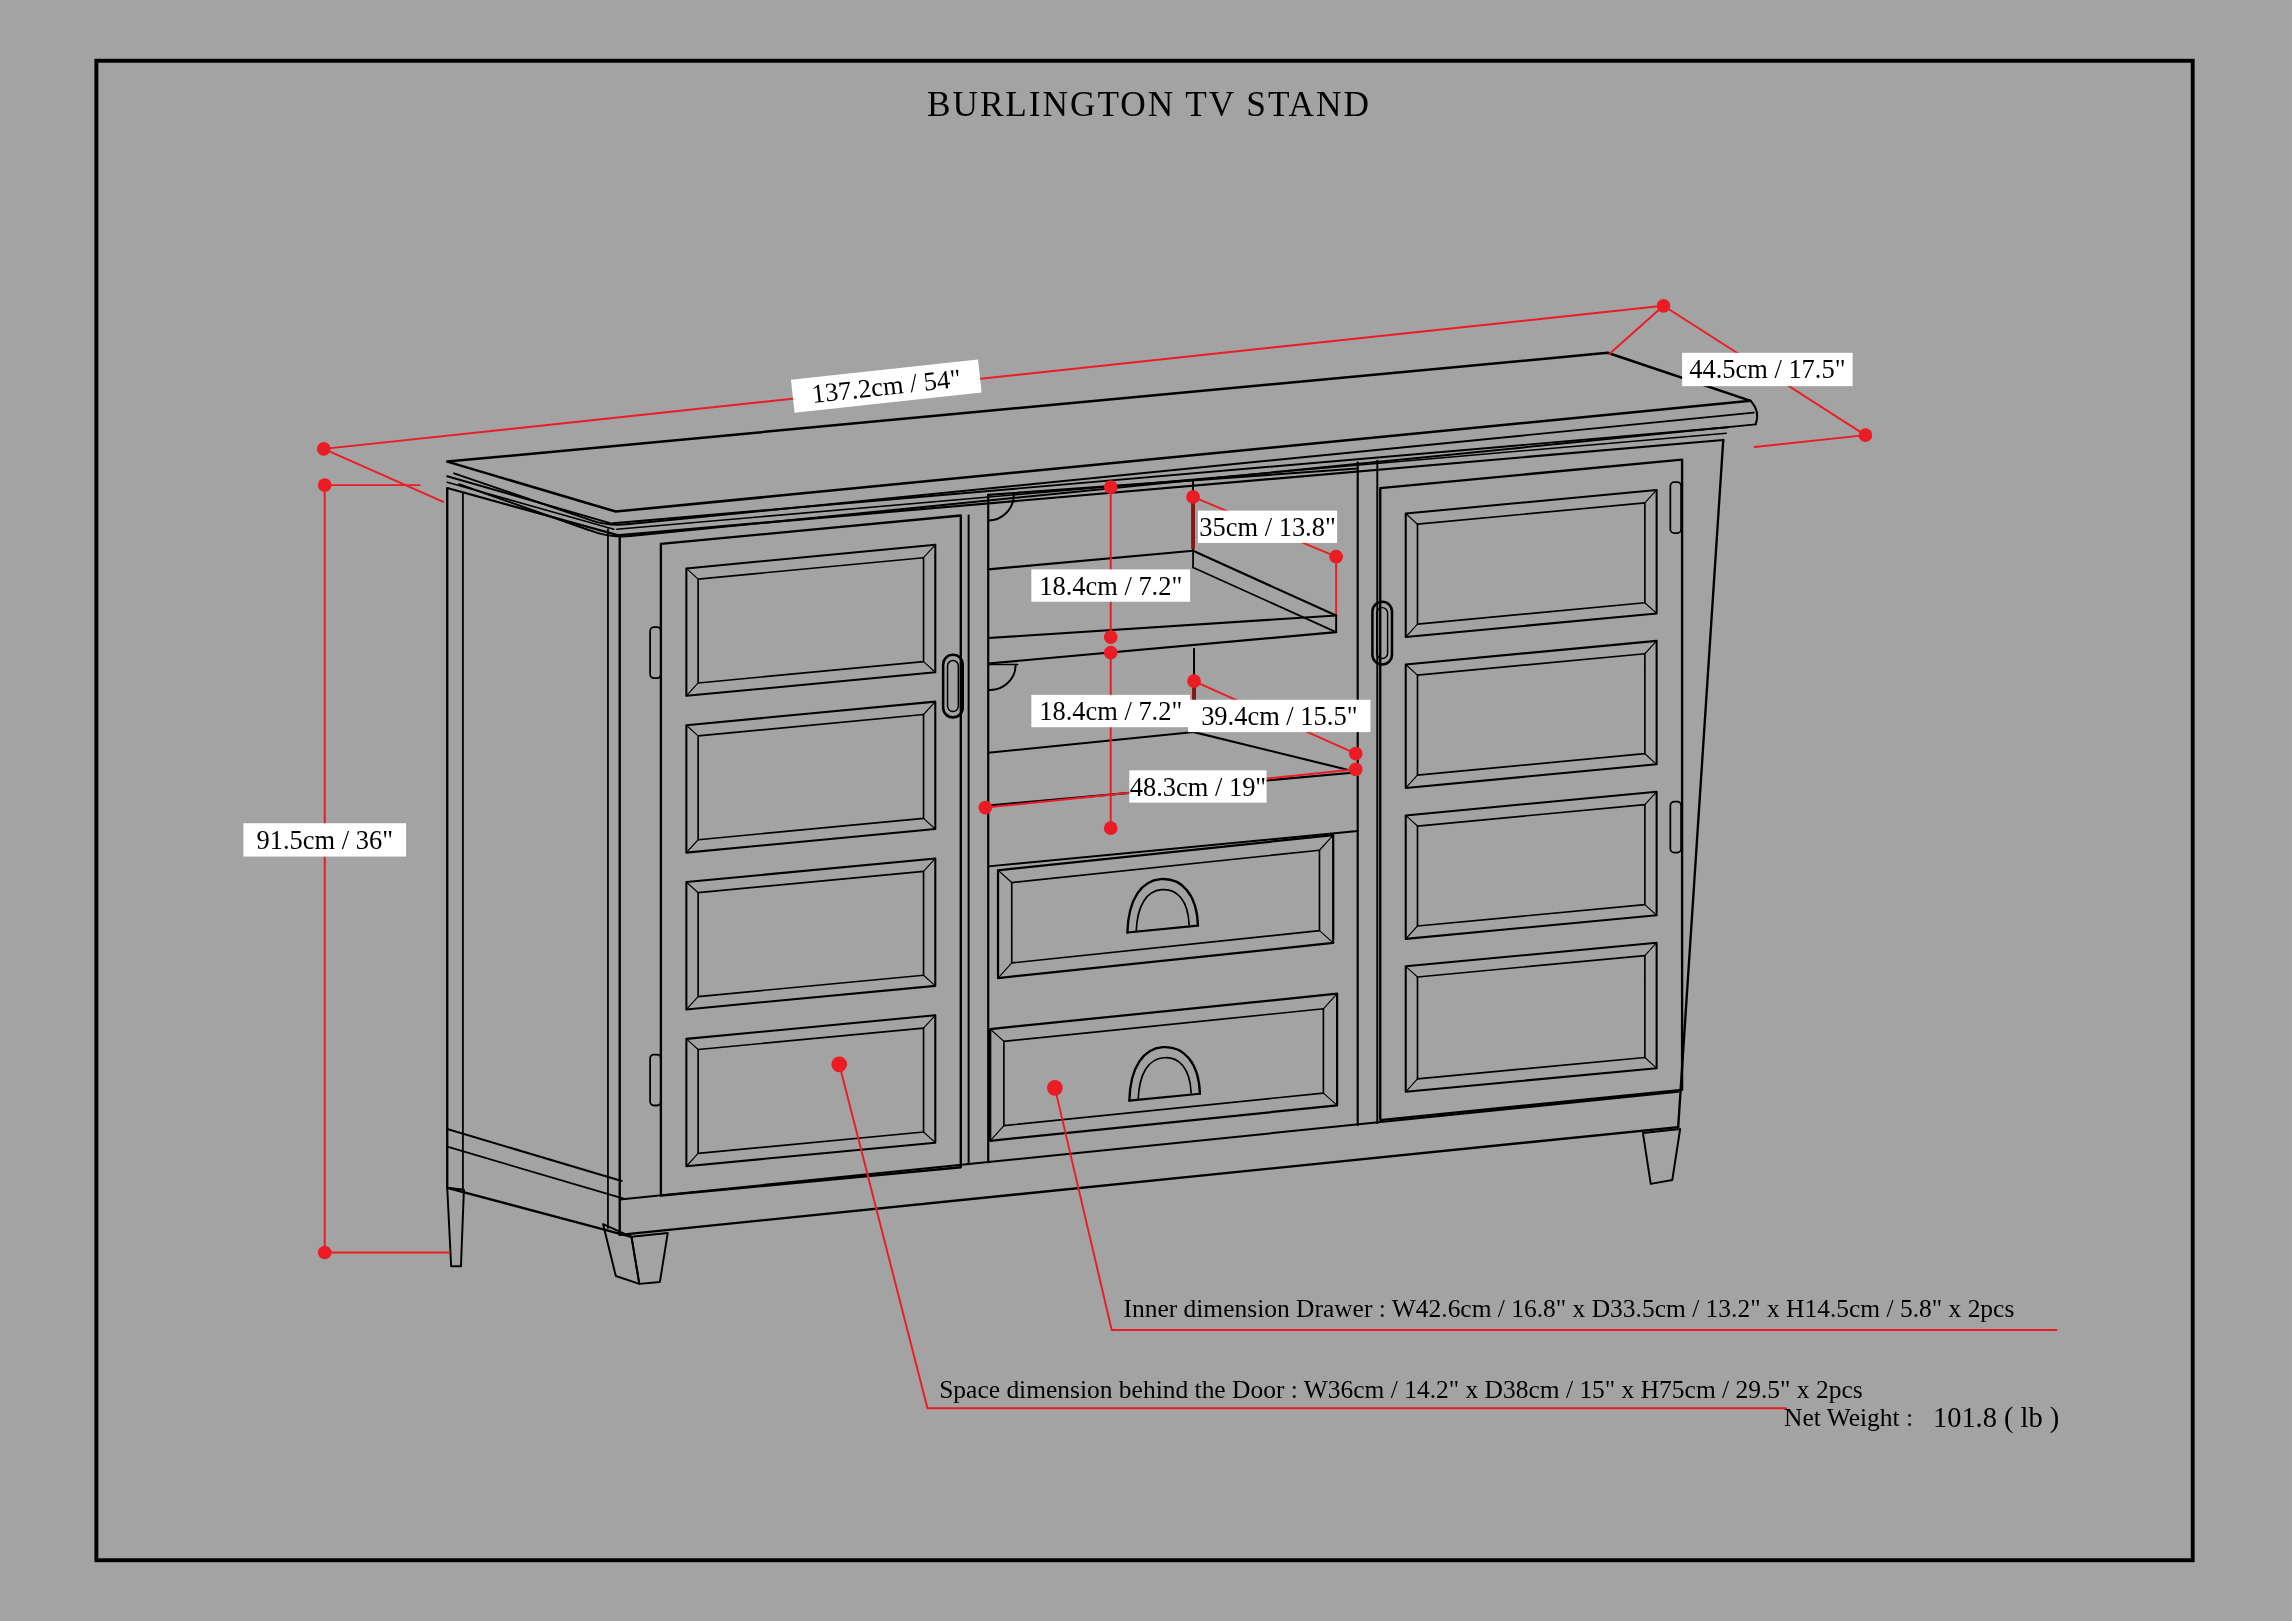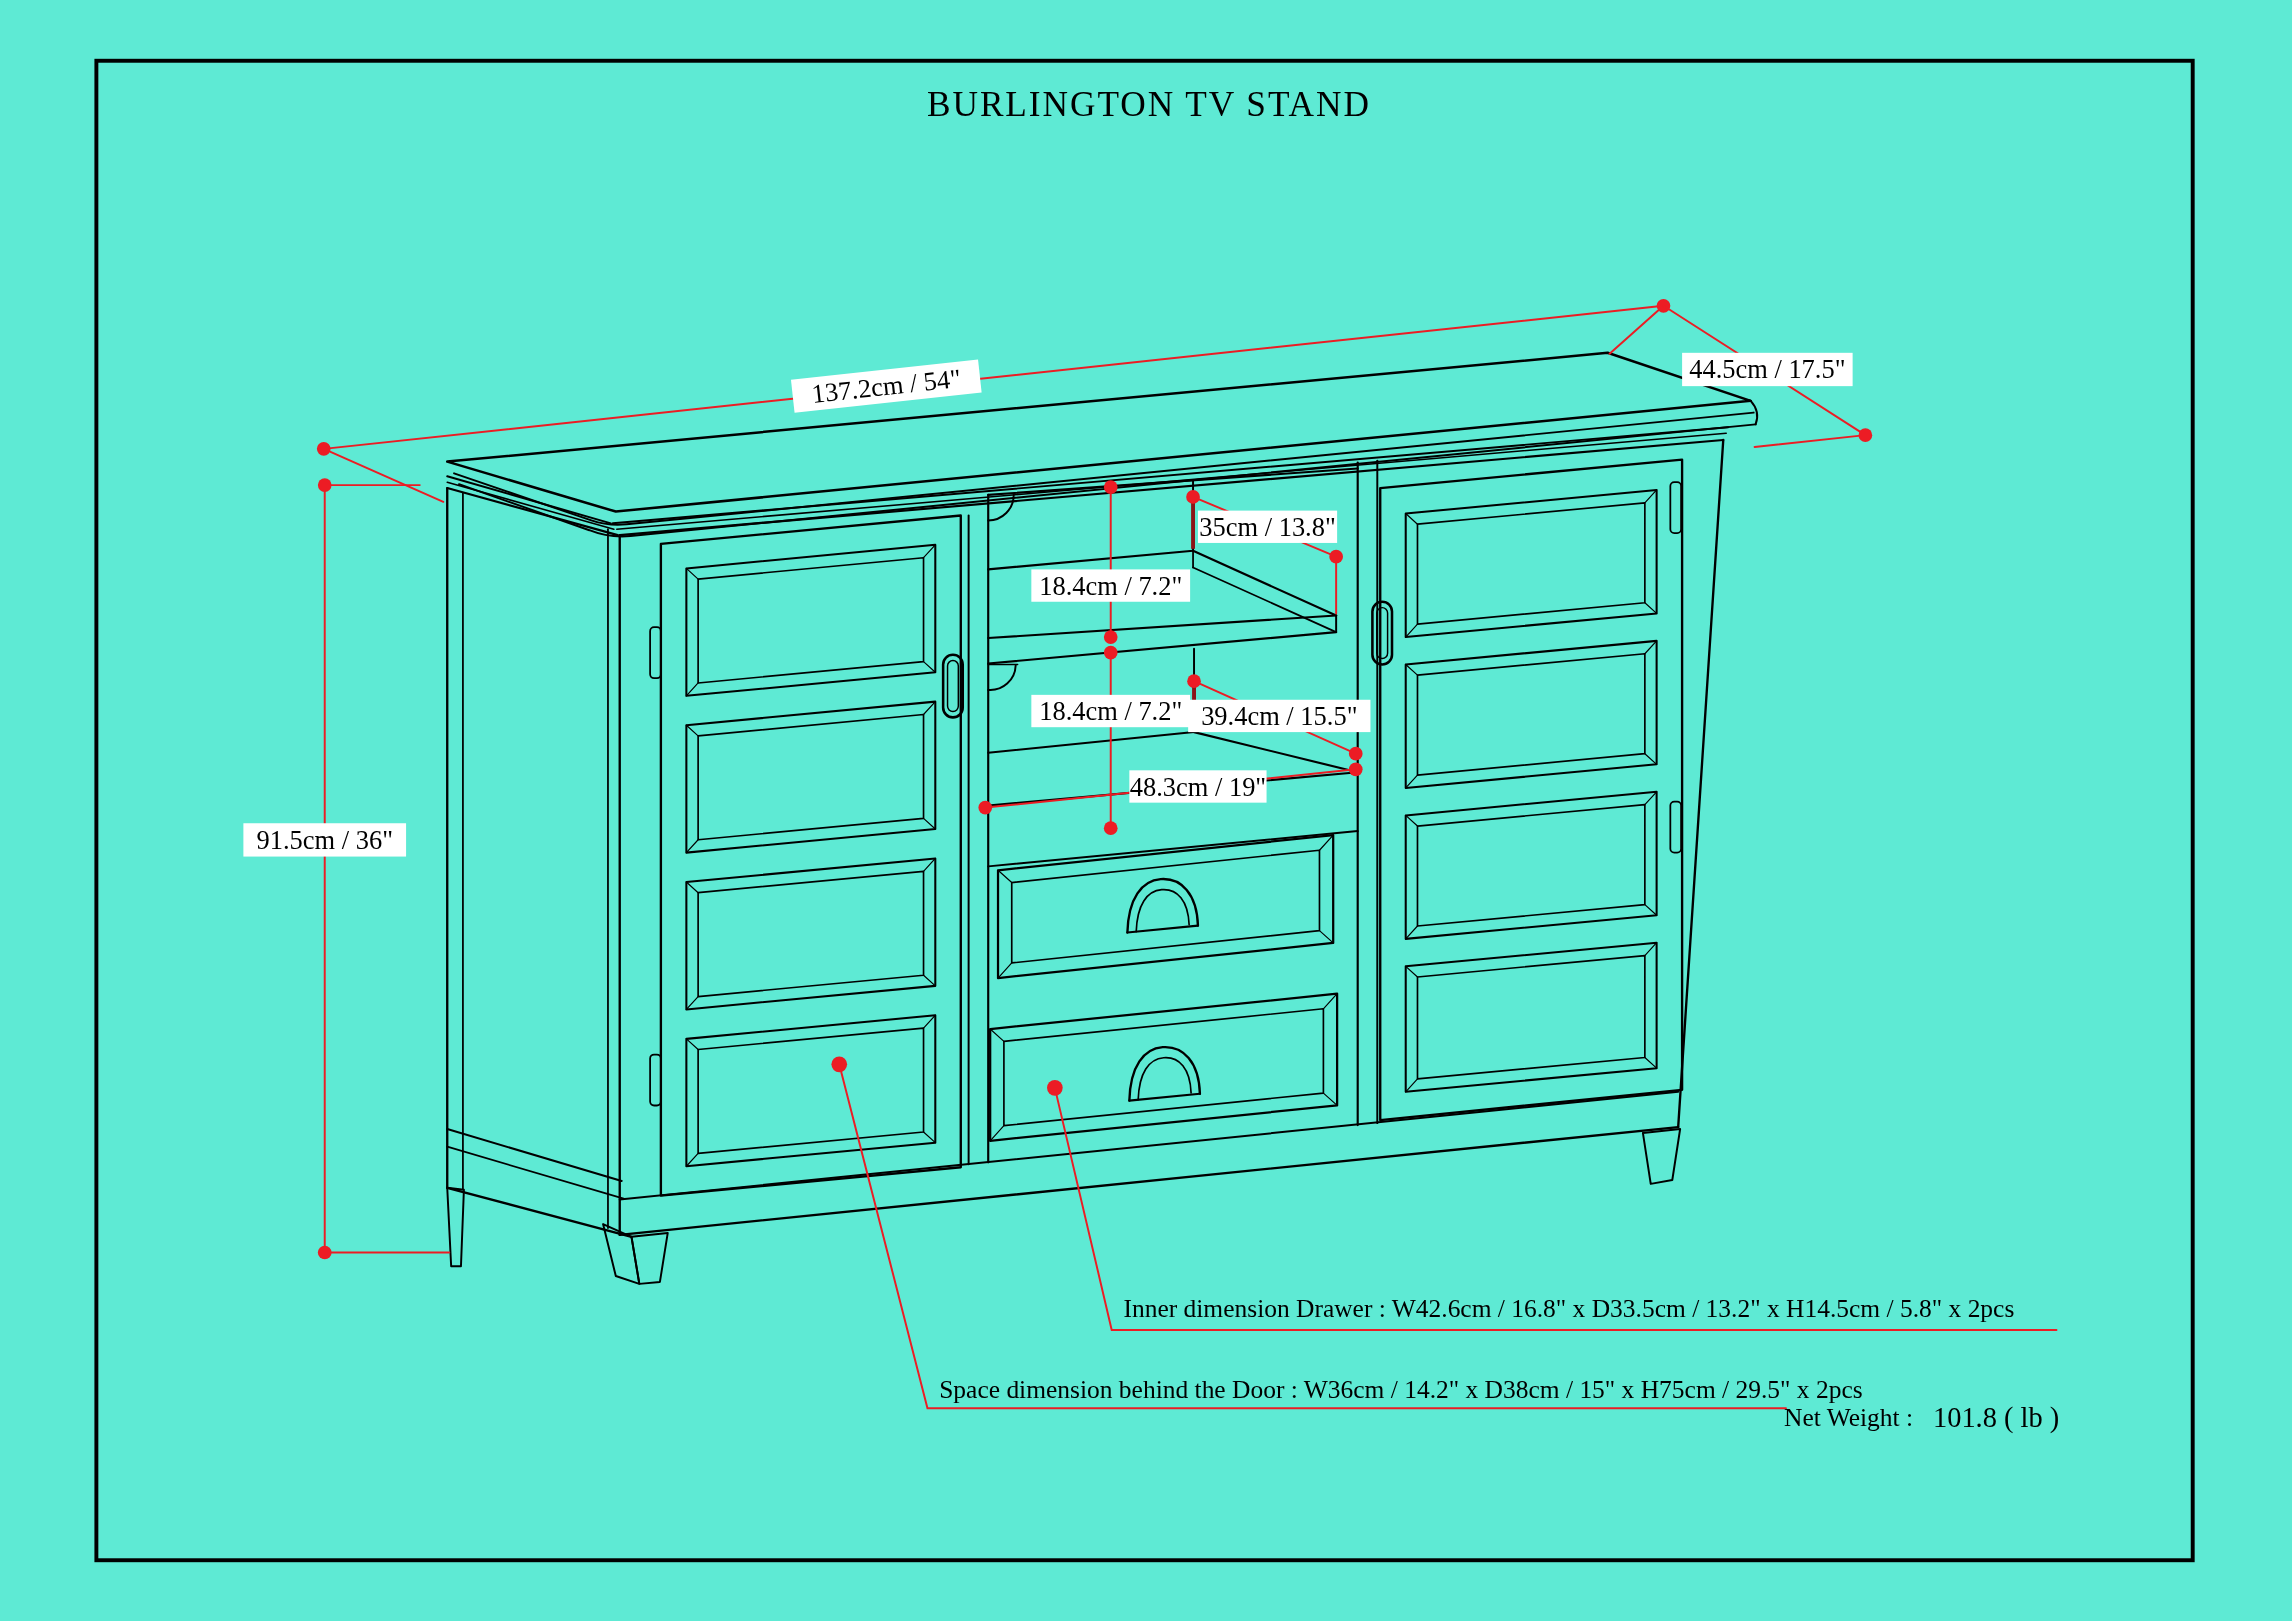--- a/index.html
+++ b/index.html
@@ -1,16 +1,16 @@
 <!DOCTYPE html>
 <html><head>
 <meta charset="utf-8">
 <style>
   html,body{margin:0;padding:0;background:#ffffff;}
-  .page{position:relative;width:2293px;height:1621px;background:#5eead4;overflow:hidden;
+  .page{position:relative;width:2293px;height:1621px;background:#a3a3a3;overflow:hidden;
         font-family:"Liberation Serif", serif;}
   svg{position:absolute;left:0;top:0;}
   svg path, svg line, svg rect, svg circle{vector-effect:none;}
   .blk{stroke:#000;fill:none;stroke-linecap:round;stroke-linejoin:round;}
   .red{stroke:#ec1c24;fill:none;stroke-width:2;stroke-linecap:round;}
   .dkred{stroke:#8a1518;fill:none;stroke-width:4;stroke-linecap:butt;}
   .dot{fill:#ec1c24;stroke:none;}
   .lblbg{fill:#ffffff;stroke:none;}
   text{fill:#000;}
   .dimtxt{font-size:27px;font-family:"Liberation Serif",serif;}

